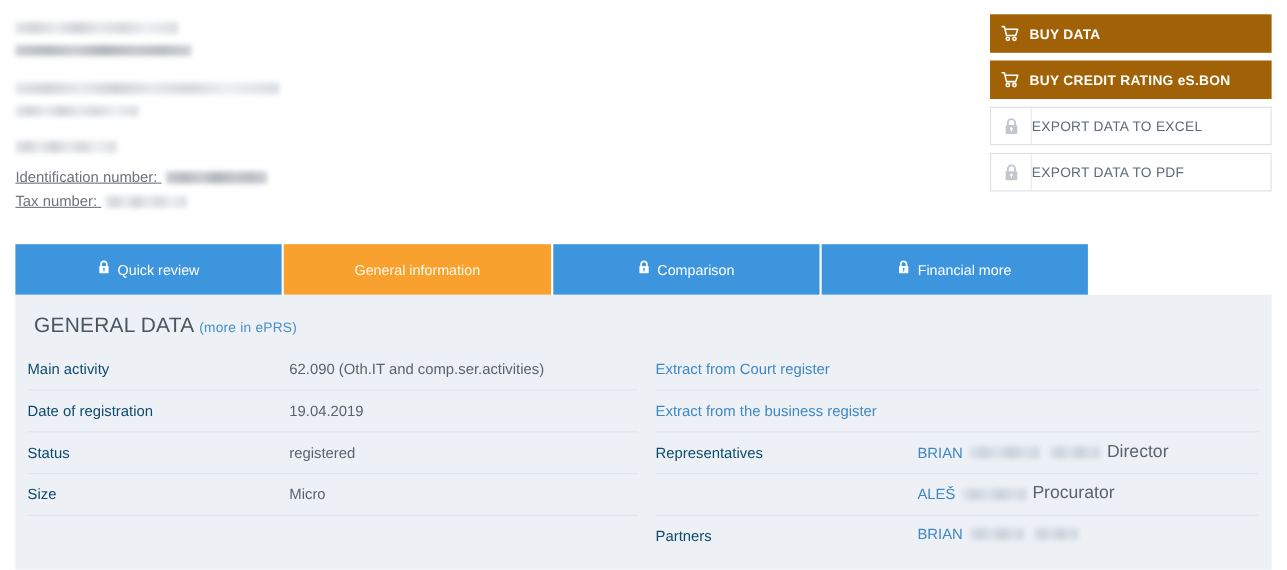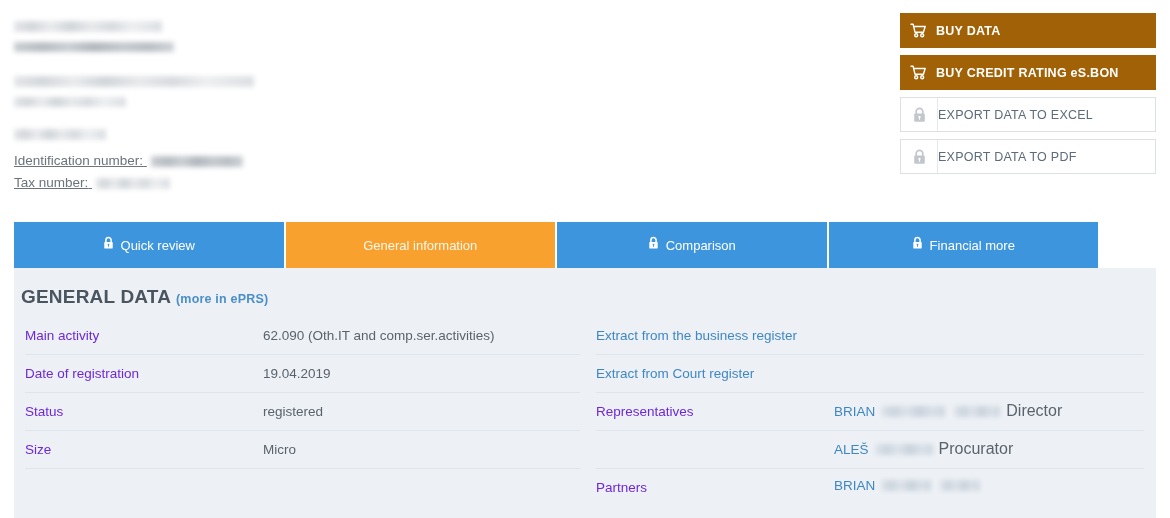--- a/index.html
+++ b/index.html
@@ -105,21 +105,21 @@
   .act-btn.secondary .act-ico {
     border-right: 1px solid #e6e9ec;
     height: 33px;
   }
 
   
   #tabs {
     position: absolute;
     left: 14px;
     top: 222px;
-    width: 1084px;
+    width: 975px;
     height: 46px;
     display: flex;
     gap: 2px;
   }
   .tab {
     flex: 1 1 0;
     height: 46px;
     background: #3d95de;
     display: flex;
     align-items: center;
@@ -140,25 +140,25 @@
     position: absolute;
     left: 14px;
     top: 268px;
     width: 1142px;
     height: 250px;
     background: #edf1f6;
     box-sizing: border-box;
   }
   #panel-title {
     position: absolute;
-    left: 7px;
+    left: 17px;
     top: 18px;
     font-size: 19px;
     color: #4a5560;
-    font-weight: bold;
+    font-weight: normal;
     letter-spacing: 0.2px;
   }
   #panel-title .more-link {
     font-size: 12.5px;
     color: #4a8fc9;
     cursor: pointer;
   }
 
   .columns {
     position: absolute;
@@ -178,21 +178,21 @@
     min-height: 38px;
     padding-top: 9px;
     padding-bottom: 8px;
     box-sizing: border-box;
   }
   .data-row.no-border { border-bottom: none; }
   .row-key {
     width: 238px;
     min-width: 238px;
     font-size: 13.5px;
-    color: #6d28d9;
+    color: #0c4a6e;
     line-height: 20px;
   }
   .row-val {
     font-size: 13.5px;
     color: #5a636c;
     line-height: 20px;
   }
   .link-row {
     display: block;
     border-bottom: 1px solid #dfe5ec;
@@ -374,25 +374,25 @@
 
       <div class="data-row">
         <span class="row-key">Size</span>
         <span class="row-val">Micro</span>
       </div>
     </div>
 
     <div class="col col-right">
 
       <div class="link-row">
+        <span class="reg-link">Extract from Court register</span>
+      </div>
+
+      <div class="link-row">
         <span class="reg-link">Extract from the business register</span>
-      </div>
-
-      <div class="link-row">
-        <span class="reg-link">Extract from Court register</span>
       </div>
 
       <div class="data-row">
         <span class="row-key">Representatives</span>
         <span class="person">
           <span class="pname">BRIAN</span>
           <span class="blur bluish" style="width:64px;height:11px;margin-left:6px;"></span>
           <span class="blur bluish" style="width:46px;height:11px;margin-left:9px;"></span>
           <span class="prole">Director</span>
         </span>

